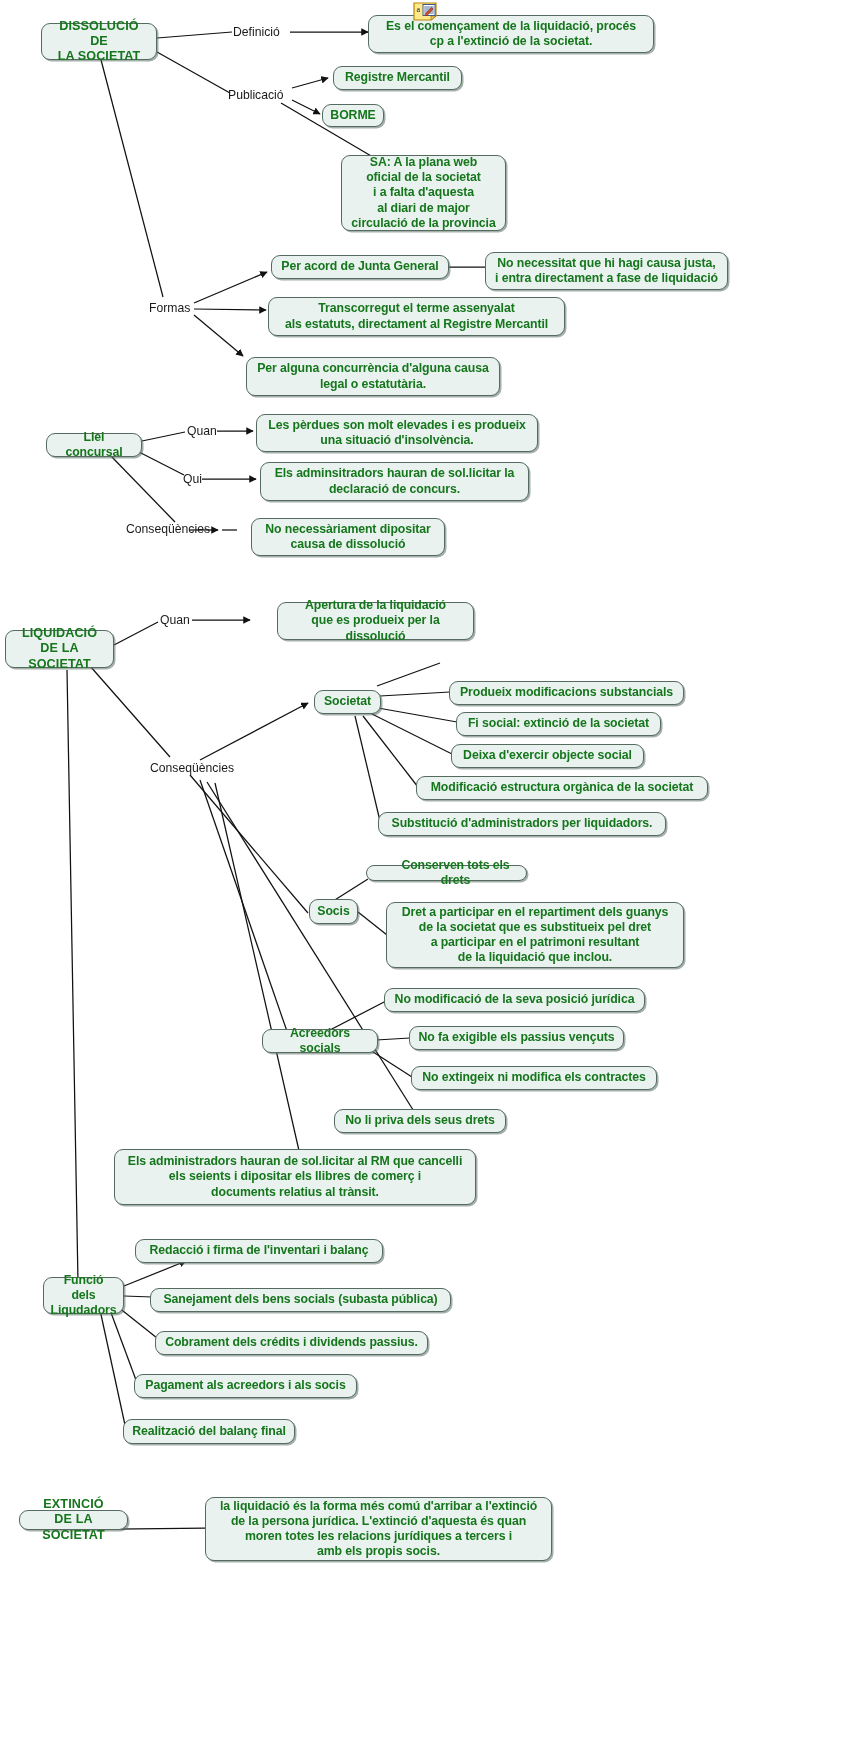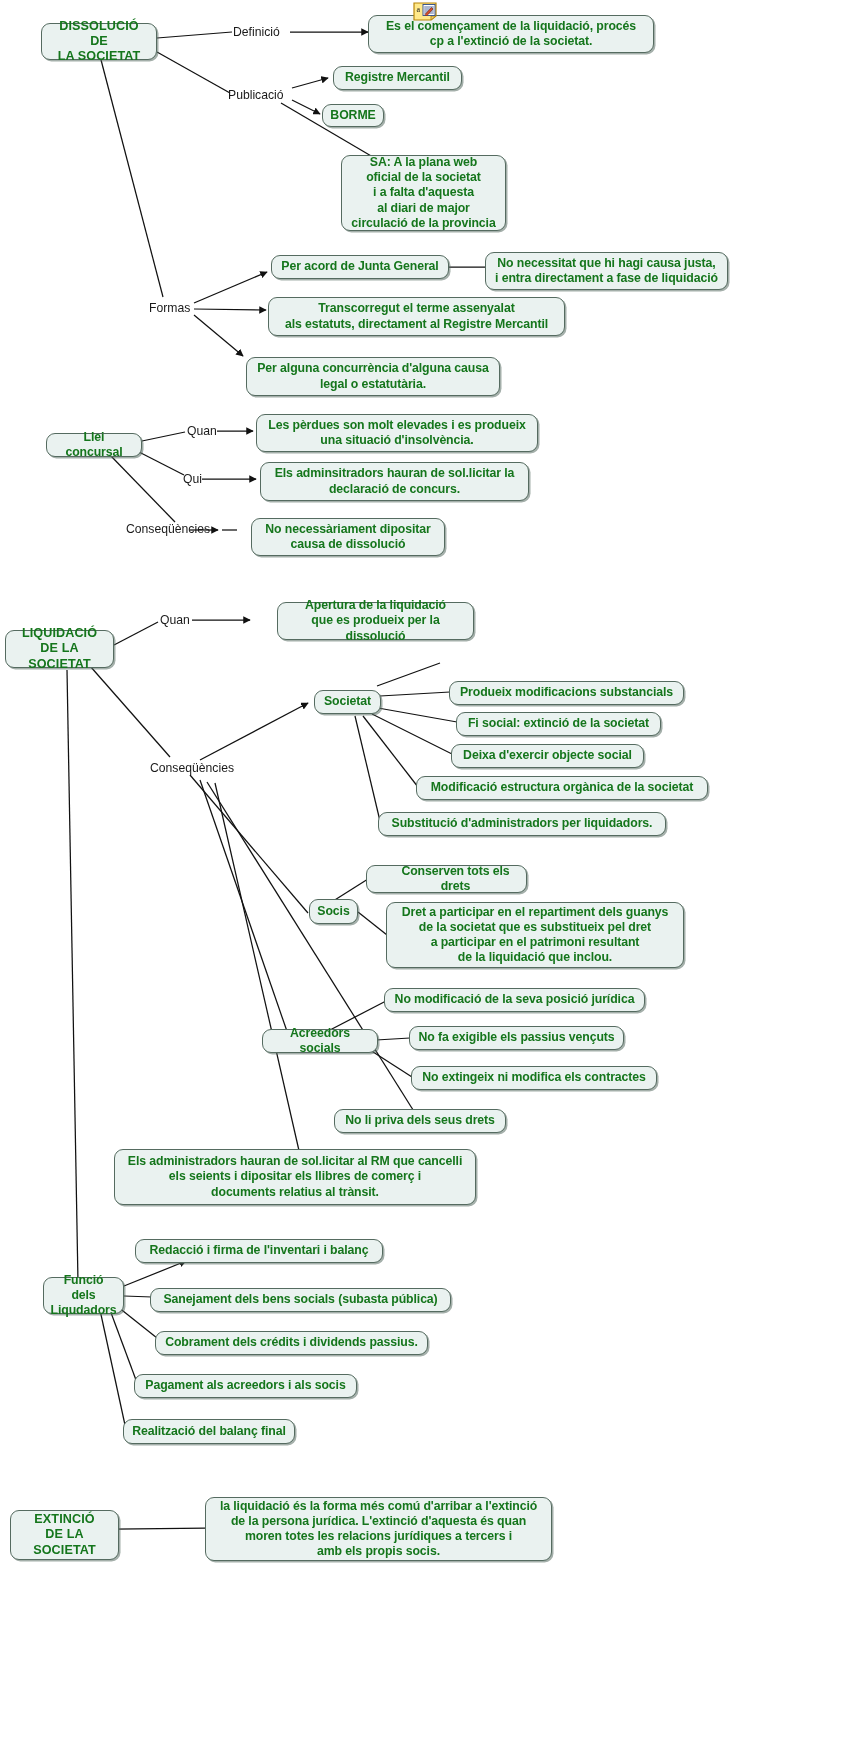--- a/index.html
+++ b/index.html
@@ -207,21 +207,21 @@
   <div class="node" style="left:456px; top:712px; width:205px; height:24px;">Fi social: extinció de la societat</div>
 
   <div class="node" style="left:451px; top:744px; width:193px; height:24px;">Deixa d'exercir objecte social</div>
 
   <div class="node" style="left:416px; top:776px; width:292px; height:24px;">Modificació estructura orgànica de la societat</div>
 
   <div class="node" style="left:378px; top:812px; width:288px; height:24px;">Substitució d'administradors per liquidadors.</div>
 
   <div class="node" style="left:309px; top:899px; width:49px; height:25px;">Socis</div>
 
-  <div class="node" style="left:366px; top:865px; width:161px; height:28px;padding-left:25px;">Conserven tots els drets</div>
+  <div class="node" style="left:366px; top:865px; width:161px; height:16px;padding-left:25px;">Conserven tots els drets</div>
 
   <div class="node" style="left:386px; top:902px; width:298px; height:66px;">Dret a participar en el repartiment dels guanys
 de la societat que es substitueix pel dret
 a participar en el patrimoni resultant
 de la liquidació que inclou.</div>
 
   <div class="node" style="left:262px; top:1029px; width:116px; height:24px;">Acreedors socials</div>
 
   <div class="node" style="left:384px; top:988px; width:261px; height:24px;">No modificació de la seva posició jurídica</div>
 
@@ -241,21 +241,21 @@
   <div class="node" style="left:135px; top:1239px; width:248px; height:24px;">Redacció i firma de l'inventari i balanç</div>
 
   <div class="node" style="left:150px; top:1288px; width:301px; height:24px;">Sanejament dels bens socials (subasta pública)</div>
 
   <div class="node" style="left:155px; top:1331px; width:273px; height:24px;">Cobrament dels crédits i dividends passius.</div>
 
   <div class="node" style="left:134px; top:1374px; width:223px; height:24px;">Pagament als acreedors i als socis</div>
 
   <div class="node" style="left:123px; top:1419px; width:172px; height:25px;">Realització del balanç final</div>
 
-  <div class="node root" style="left:10px; top:1510px; width:109px; height:50px;">EXTINCIÓ
+  <div class="node root" style="left:19px; top:1510px; width:109px; height:20px;">EXTINCIÓ
 DE LA SOCIETAT</div>
 
   <div class="node" style="left:205px; top:1497px; width:347px; height:64px;">la liquidació és la forma més comú d'arribar a l'extinció
 de la persona jurídica. L'extinció d'aquesta és quan
 moren totes les relacions jurídiques a tercers i
 amb els propis socis.</div>
 
   <div class="link-label" style="left:233px; top:25px;">Definició</div>
 
   <div class="link-label" style="left:228px; top:88px;">Publicació</div>

